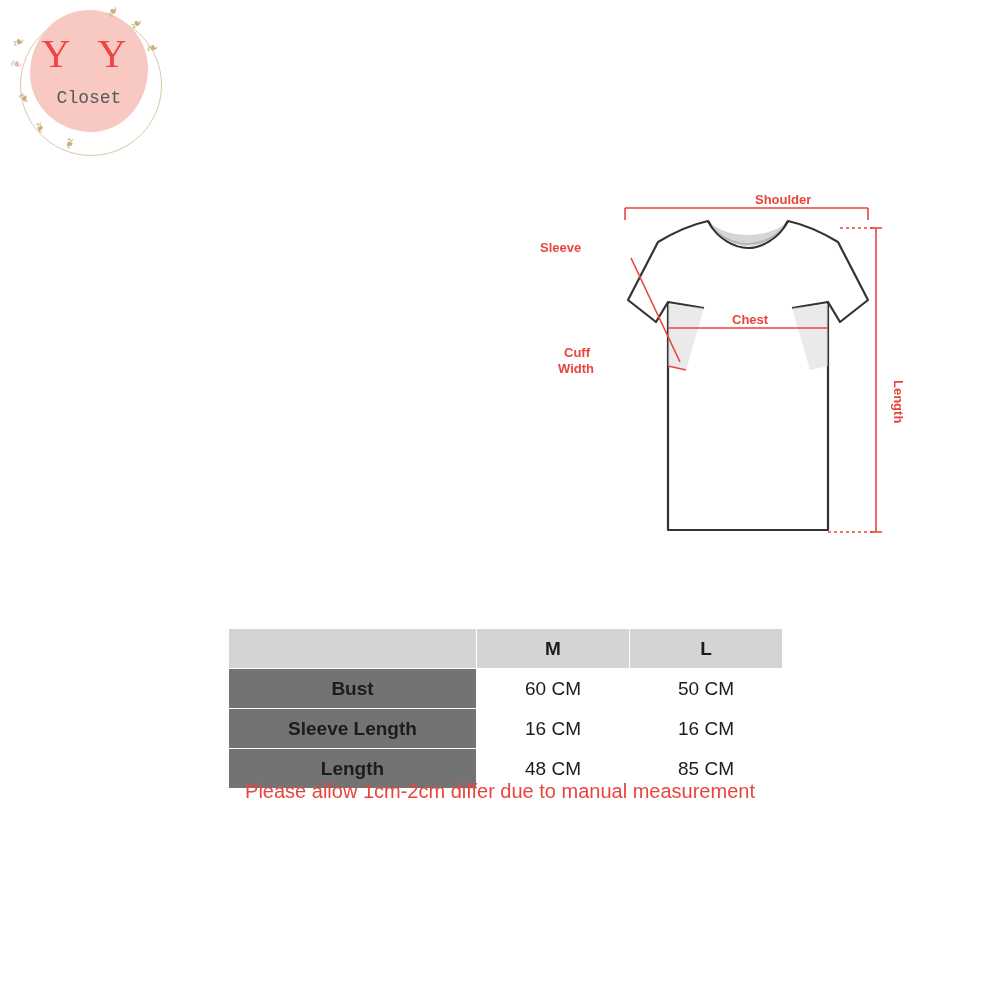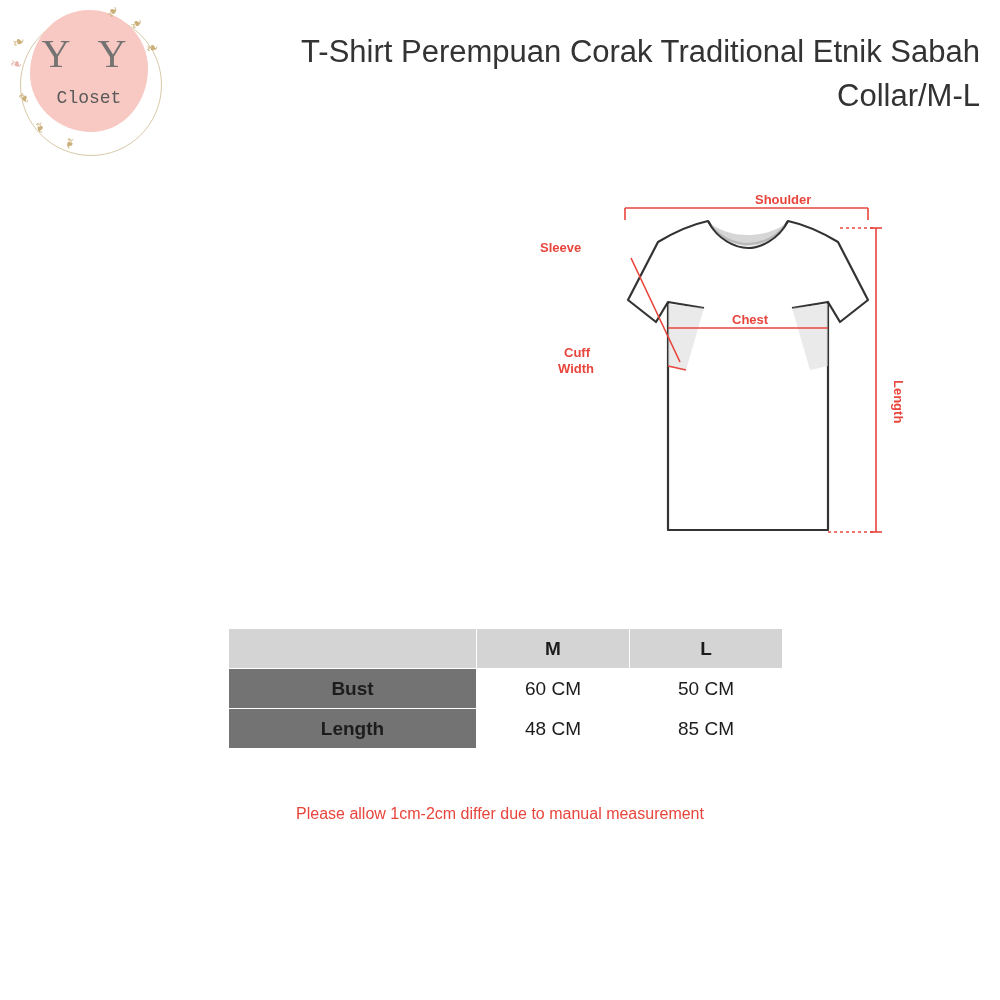--- a/index.html
+++ b/index.html
@@ -51,21 +51,21 @@
   }
   .logo-yy {
     position: absolute;
     left: 22px;
     top: 26px;
     width: 118px;
     text-align: center;
     font-family: "Liberation Serif", serif;
     font-size: 40px;
     letter-spacing: 10px;
-    color: #737373;
+    color: #ef4444;
   }
   .logo-closet {
     position: absolute;
     left: 22px;
     top: 84px;
     width: 118px;
     text-align: center;
     font-family: Liberation Mono, monospace;
     font-size: 18px;
     color: #5a5a5a;
@@ -123,24 +123,24 @@
     font-weight: normal;
   }
   .size-table .hdr-blank { width: 245px; background: #d4d4d4; }
   .size-table .hdr-col   { width: 150px; background: #d4d4d4; font-weight: bold; }
   .size-table .row-label { background: #737373; font-weight: bold; }
   .size-table .cell      { background: #ffffff; }
 
   .note {
     position: absolute;
     left: 0;
-    top: 805px;
+    top: 780px;
     width: 1000px;
     text-align: center;
-    font-size: 16px;
+    font-size: 20px;
     color: #e8453c;
   }
 </style>
 </head>
 <body>
 
 <div class="header">
 
   <div class="logo">
     <div class="logo-circle-outer"></div>
@@ -150,21 +150,20 @@
     <span class="logo-leaf leaf-a">❧</span>
     <span class="logo-leaf leaf-b">❧</span>
     <span class="logo-leaf leaf-c">❧</span>
     <span class="logo-leaf leaf-d">❧</span>
     <span class="logo-leaf leaf-e">❧</span>
     <span class="logo-leaf leaf-f">❧</span>
     <span class="logo-leaf leaf-g">❧</span>
     <span class="logo-leaf leaf-h">❧</span>
   </div>
 
-  <div class="title">T-Shirt  Perempuan Corak Traditional Etnik Sabah Collar/M-L</div>
 </div>
 
 <div class="diagram">
   <svg width="420" height="400" viewBox="0 0 420 400" xmlns="http://www.w3.org/2000/svg">
 
     <g fill="none" stroke="#333333" stroke-width="2.2" stroke-linejoin="round">
       <path d="M150,62
                C170,50 186,44 200,41
                C208,56 226,64 240,64
                C254,64 272,56 280,41
@@ -227,20 +226,25 @@
       <th class="hdr-col">L</th>
     </tr>
   </thead>
   <tbody>
     <tr>
       <td class="row-label">Bust</td>
       <td class="cell">60 CM</td>
       <td class="cell">50 CM</td>
     </tr>
     <tr>
+      <td class="row-label">Sleeve Length</td>
+      <td class="cell">16 CM</td>
+      <td class="cell">16 CM</td>
+    </tr>
+    <tr>
       <td class="row-label">Length</td>
       <td class="cell">48 CM</td>
       <td class="cell">85 CM</td>
     </tr>
   </tbody>
 </table>
 
 <div class="note">Please allow 1cm-2cm differ due to manual measurement</div>
 
 </body></html>

